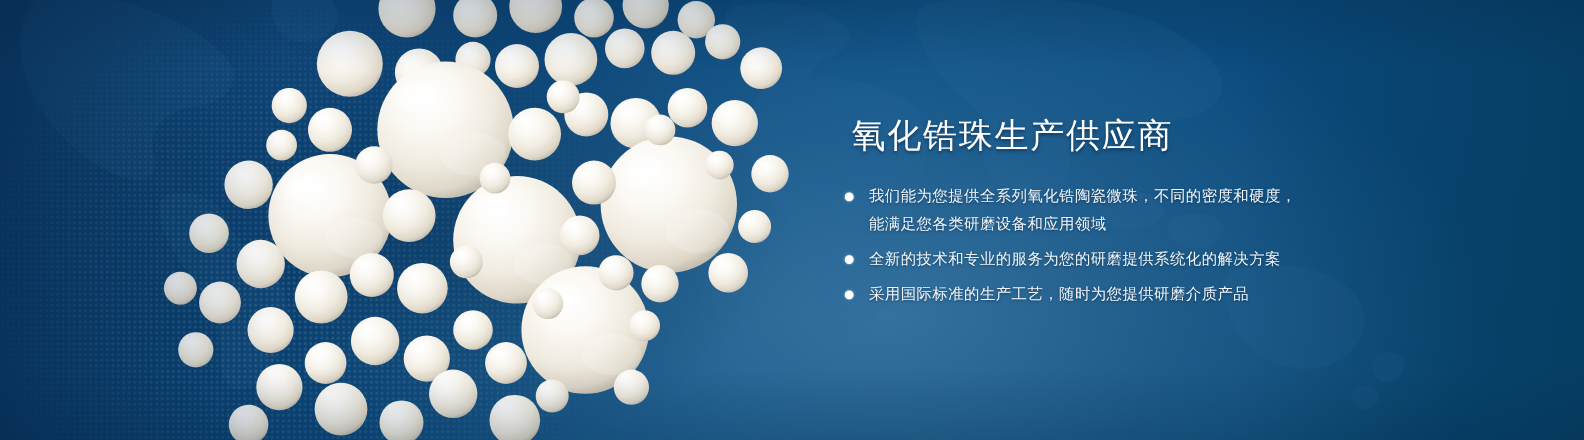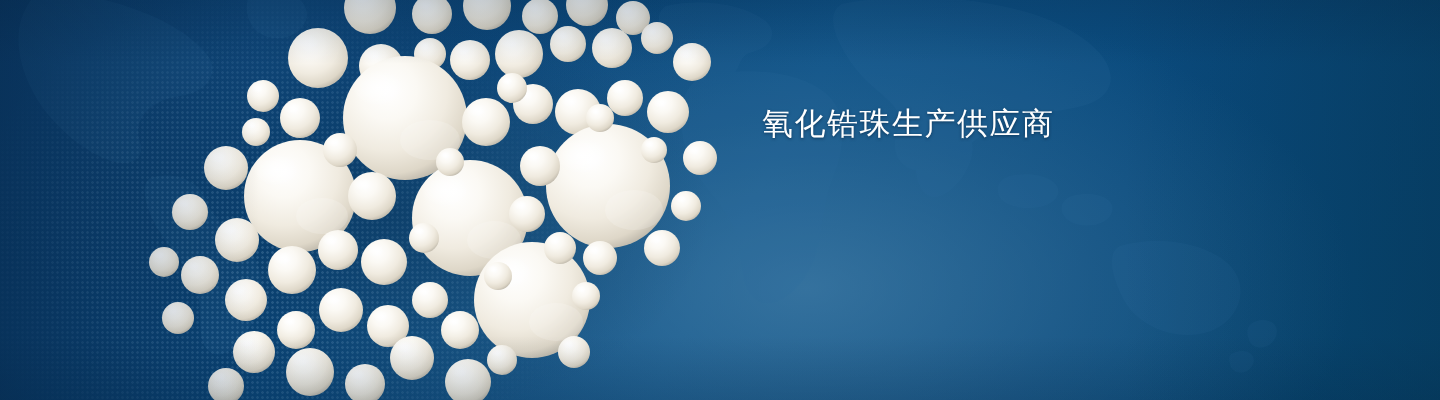--- a/index.html
+++ b/index.html
@@ -41,21 +41,21 @@
       linear-gradient(to top,    rgba(5,34,62,.18) 0%, rgba(0,0,0,0) 16%);
   }
   
   .beads{position:absolute;left:0;top:0;width:720px;height:400px;}
   .beads svg{display:block;width:720px;height:400px;}
 
   
   .copy{position:absolute;left:762px;top:104px;width:470px;}
   .headline{
     font-size:31px;line-height:40px;color:#ffffff;font-weight:400;
-    letter-spacing:1.5px;margin:0 0 22px 0;white-space:nowrap;
+    letter-spacing:1.5px;margin:0 0 22px 12px;white-space:nowrap;
     text-shadow:0 1px 3px rgba(2,24,48,.55);
     font-family:Liberation Serif, serif;
   }
   .bullets{list-style:none;margin:0;padding:0;}
   .bullet{
     position:relative;padding-left:28px;margin-bottom:7px;
     font-size:14px;line-height:25px;color:#f2f6fa;letter-spacing:.4px;
     text-shadow:0 1px 2px rgba(2,24,48,.5);
   }
   .bullet:last-child{margin-bottom:0;}
@@ -420,15 +420,34 @@
         <rect x="0" y="0" width="720" height="400" fill="#0c4175" opacity="0"></rect>
       </g>
     </svg>
   </div>
 
   <div class="bg-vignette"></div>
 
   <div class="copy">
     <h1 class="headline">氧化锆珠生产供应商</h1>
 
+    <ul class="bullets">
+
+      <li class="bullet">
+        <span class="dot"></span>
+        <span class="ln">我们能为您提供全系列氧化锆陶瓷微珠，不同的密度和硬度，</span>
+        <span class="ln">能满足您各类研磨设备和应用领域</span>
+      </li>
+
+      <li class="bullet">
+        <span class="dot"></span>
+        <span class="ln">全新的技术和专业的服务为您的研磨提供系统化的解决方案</span>
+      </li>
+
+      <li class="bullet">
+        <span class="dot"></span>
+        <span class="ln">采用国际标准的生产工艺，随时为您提供研磨介质产品</span>
+      </li>
+
+    </ul>
   </div>
 
 </div>
 
 </body></html>

